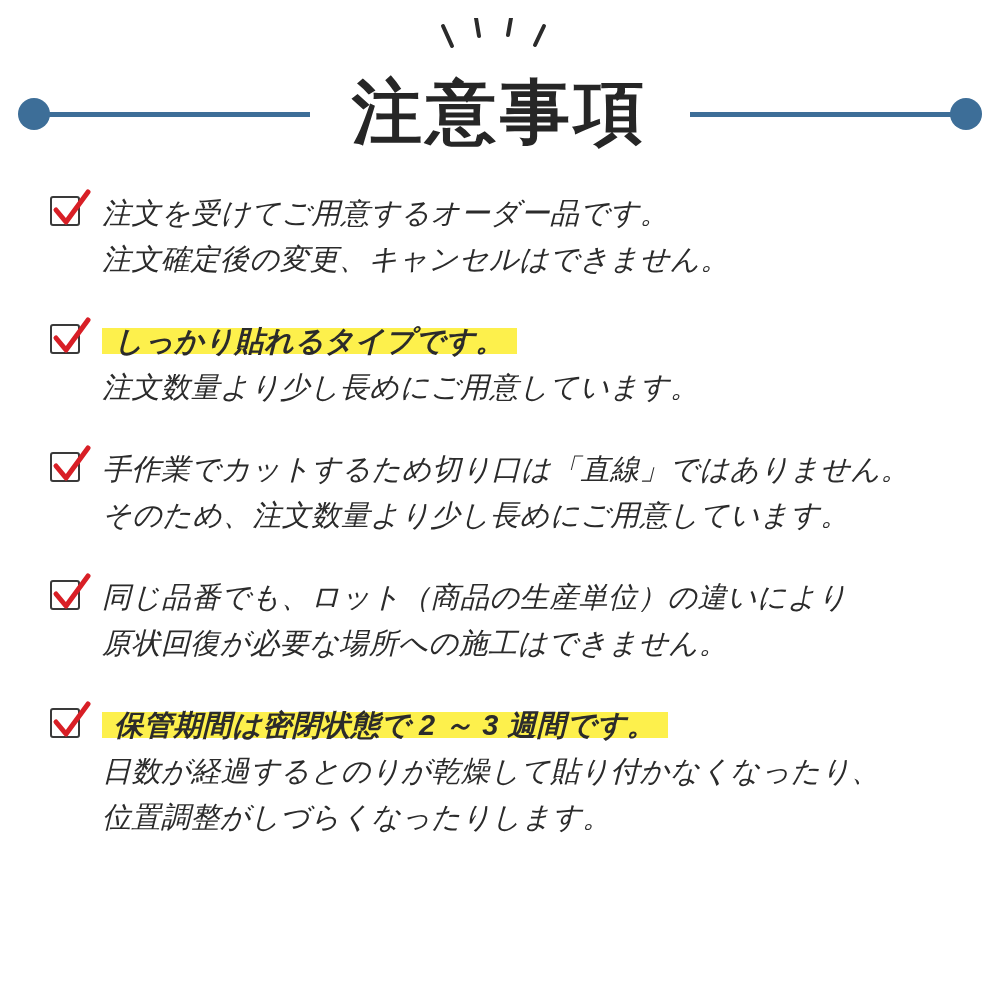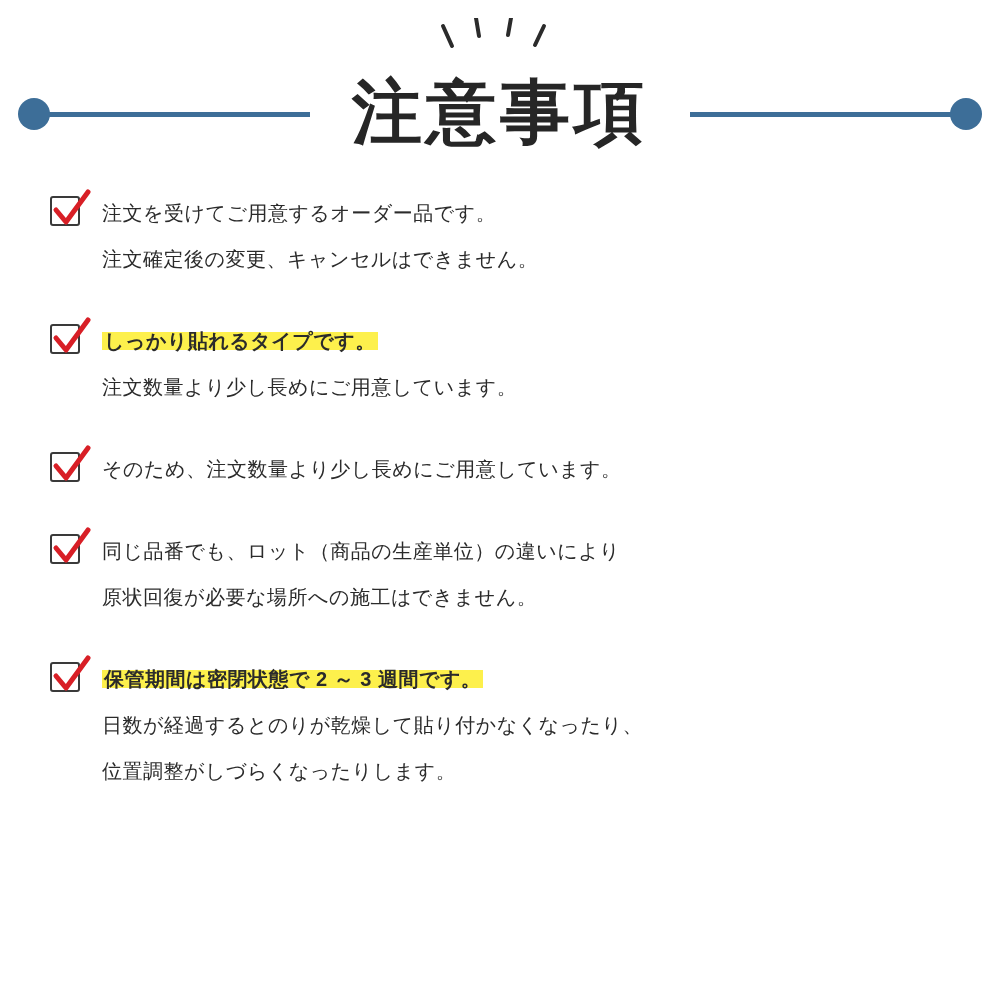--- a/index.html
+++ b/index.html
@@ -107,30 +107,31 @@
     left: 0;
     top: -6px;
     overflow: visible;
   }
 
   .lines {
     flex: 1 1 auto;
   }
 
   .line {
-    font-size: 20px;
+    font-size: 29px;
     line-height: 46px;
     letter-spacing: 0.5px;
     white-space: nowrap;
     color: #2b2b2b;
+    font-style: italic;
   }
 
   .line .hl {
     background: linear-gradient(transparent 8%, #fdf04c 8%, #fdf04c 92%, transparent 92%);
-    padding: 0 2px;
+    padding: 0 12px;
     font-weight: bold;
   }
 </style>
 </head>
 <body>
 
 <div class="page">
 
   <div class="header">
 
@@ -178,20 +179,21 @@
         </div>
       </div>
       <div class="item">
         <div class="check">
           <div class="box"></div>
           <svg width="44" height="44" viewBox="0 0 44 44">
             <path d="M6 20 L16 32 L38 2" fill="none" stroke="#d81f26" stroke-width="5" stroke-linecap="round" stroke-linejoin="round"></path>
           </svg>
         </div>
         <div class="lines">
+          <div class="line">手作業でカットするため切り口は「直線」ではありません。</div>
           <div class="line">そのため、注文数量より少し長めにご用意しています。</div>
         </div>
       </div>
       <div class="item">
         <div class="check">
           <div class="box"></div>
           <svg width="44" height="44" viewBox="0 0 44 44">
             <path d="M6 20 L16 32 L38 2" fill="none" stroke="#d81f26" stroke-width="5" stroke-linecap="round" stroke-linejoin="round"></path>
           </svg>
         </div>

